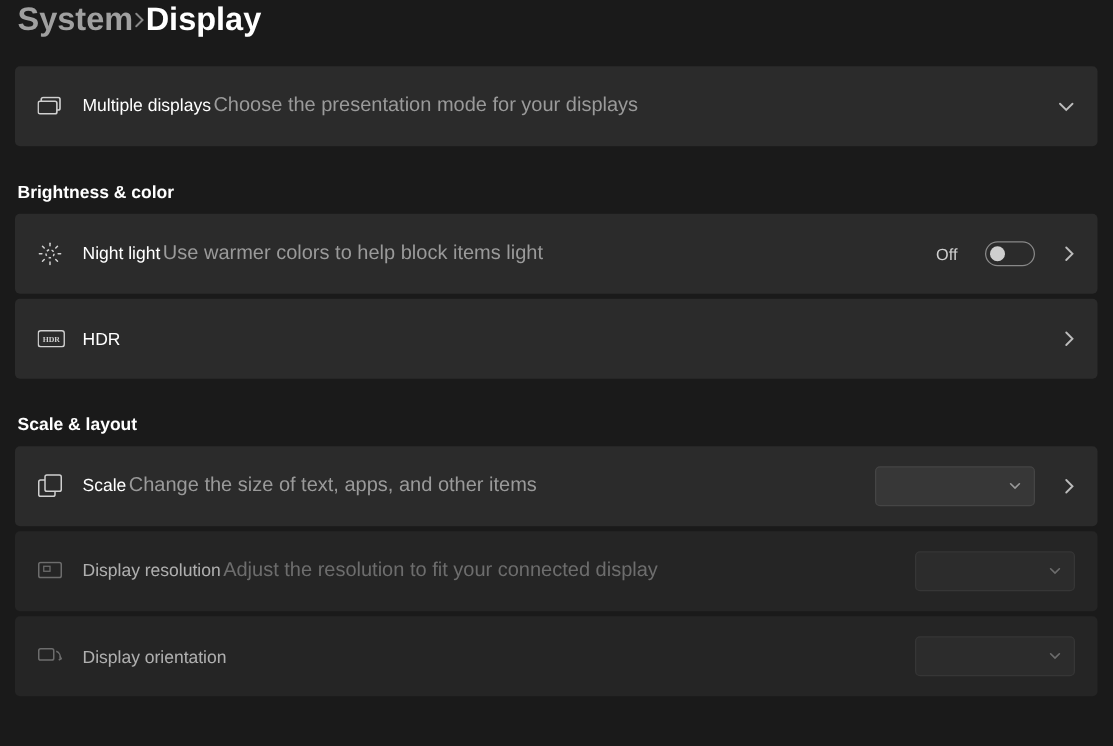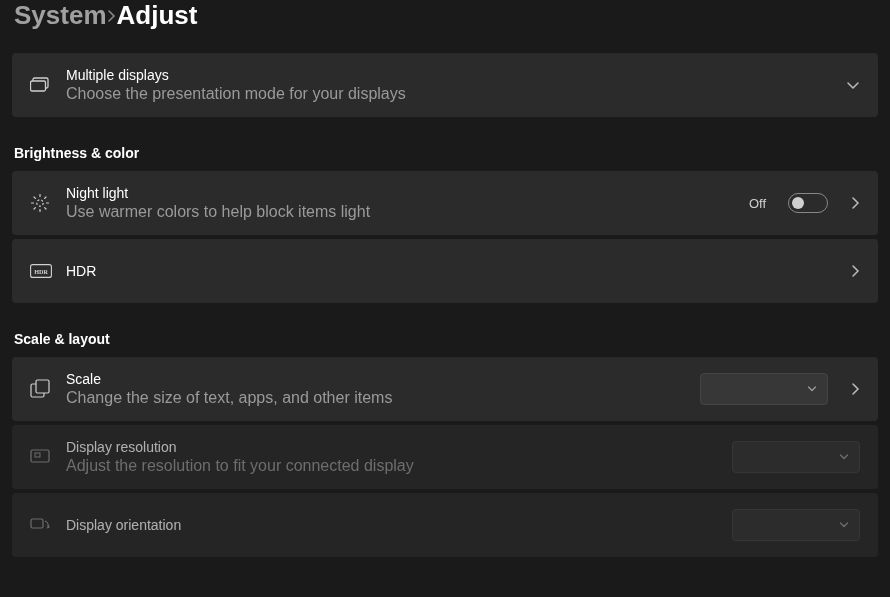--- a/index.html
+++ b/index.html
@@ -49,21 +49,21 @@
   .card .icon-slot {
     width: 36px;
     display: flex;
     align-items: center;
     justify-content: flex-start;
     color: #d0d0d0;
   }
   .card .text {
     flex: 1;
     display: flex;
-    flex-direction: column;
+    flex-direction: row;
     gap: 2px;
   }
   .card .title {
     font-size: 14px;
     color: #fff;
   }
   .card .sub {
     font-size: 16px;
     color: #9a9a9a;
   }
@@ -123,21 +123,21 @@
 </head>
 <body>
 
 <div class="breadcrumb">
   <span class="parent">System</span>
   <span class="sep">
     <svg width="10" height="14" viewBox="0 0 10 14">
         <path d="M2 2 L7 7 L2 12" stroke="#888" stroke-width="1.6" fill="none" stroke-linecap="round"></path>
       </svg>
   </span>
-  <span class="current">Adjust</span>
+  <span class="current">Display</span>
 </div>
 
 <div class="card">
   <span class="icon-slot">
     <svg width="20" height="16" viewBox="0 0 20 16">
         <rect x="3" y="1" width="15" height="10" rx="1.5" stroke="#d0d0d0" fill="none" stroke-width="1.3"></rect>
         <rect x="0.5" y="4" width="15" height="10" rx="1.5" stroke="#d0d0d0" fill="#2b2b2b" stroke-width="1.3"></rect>
       </svg>
   </span>
   <div class="text">

